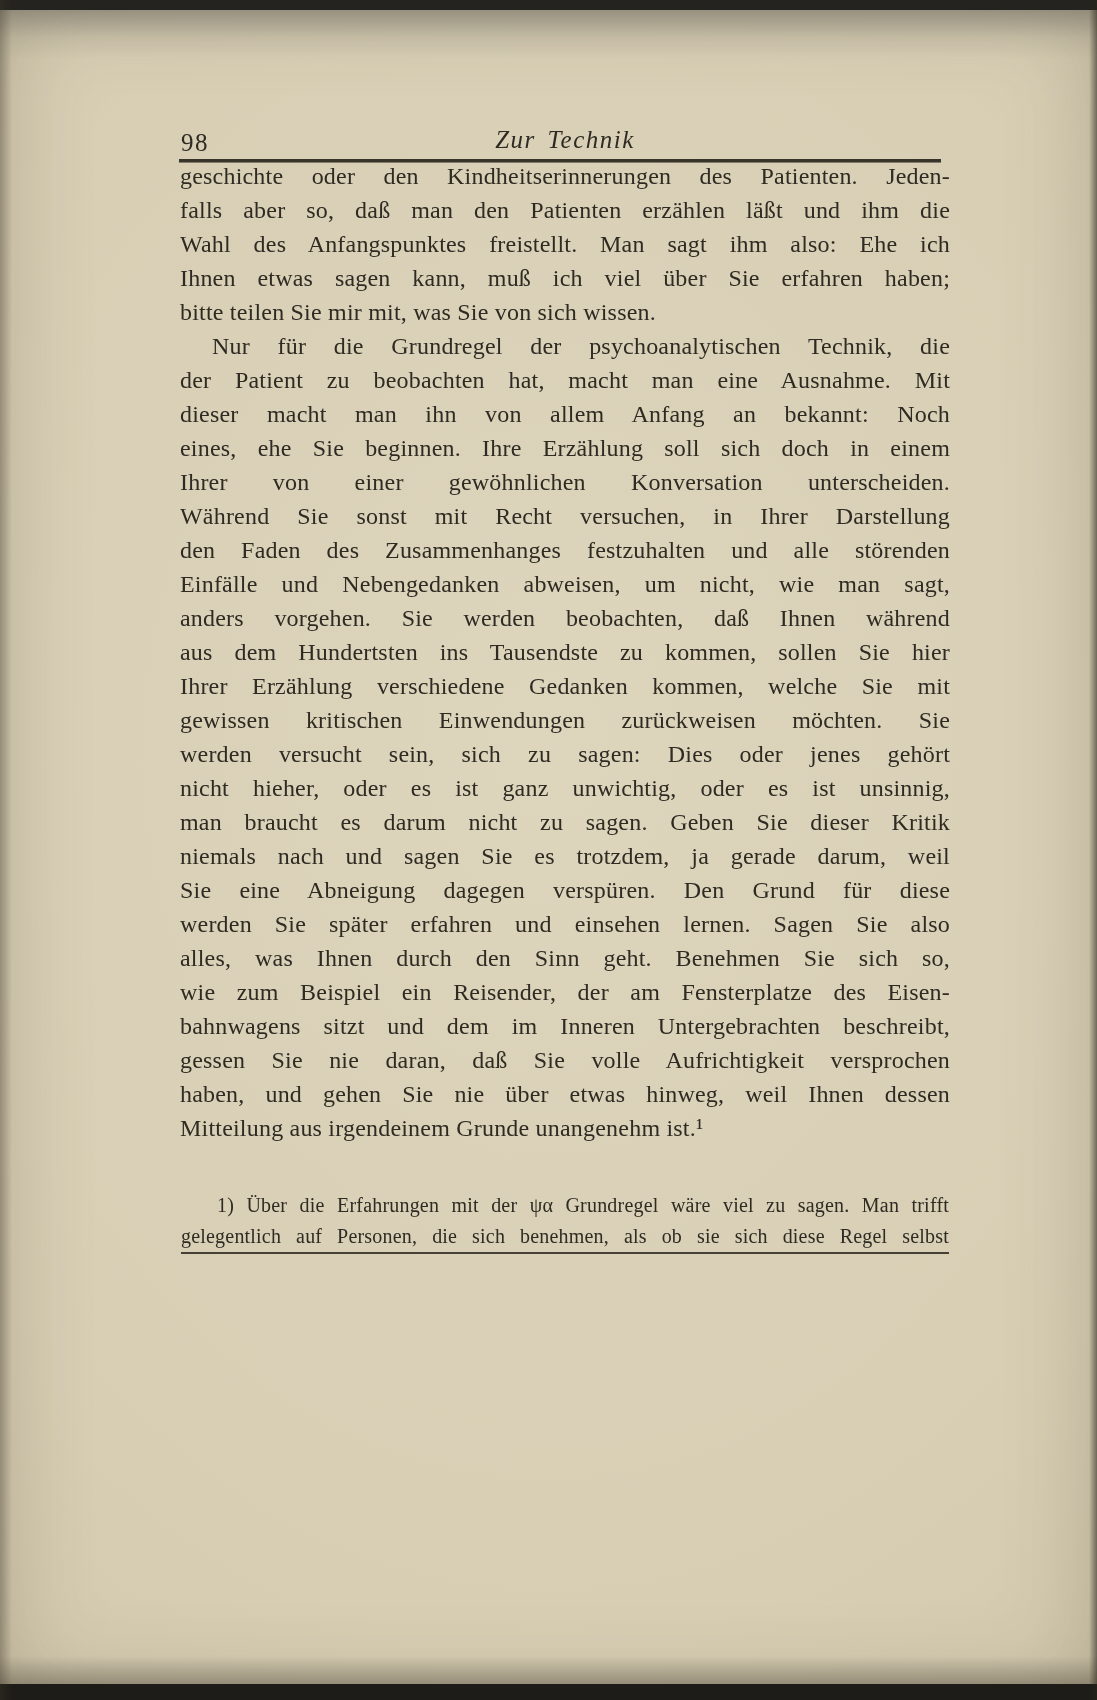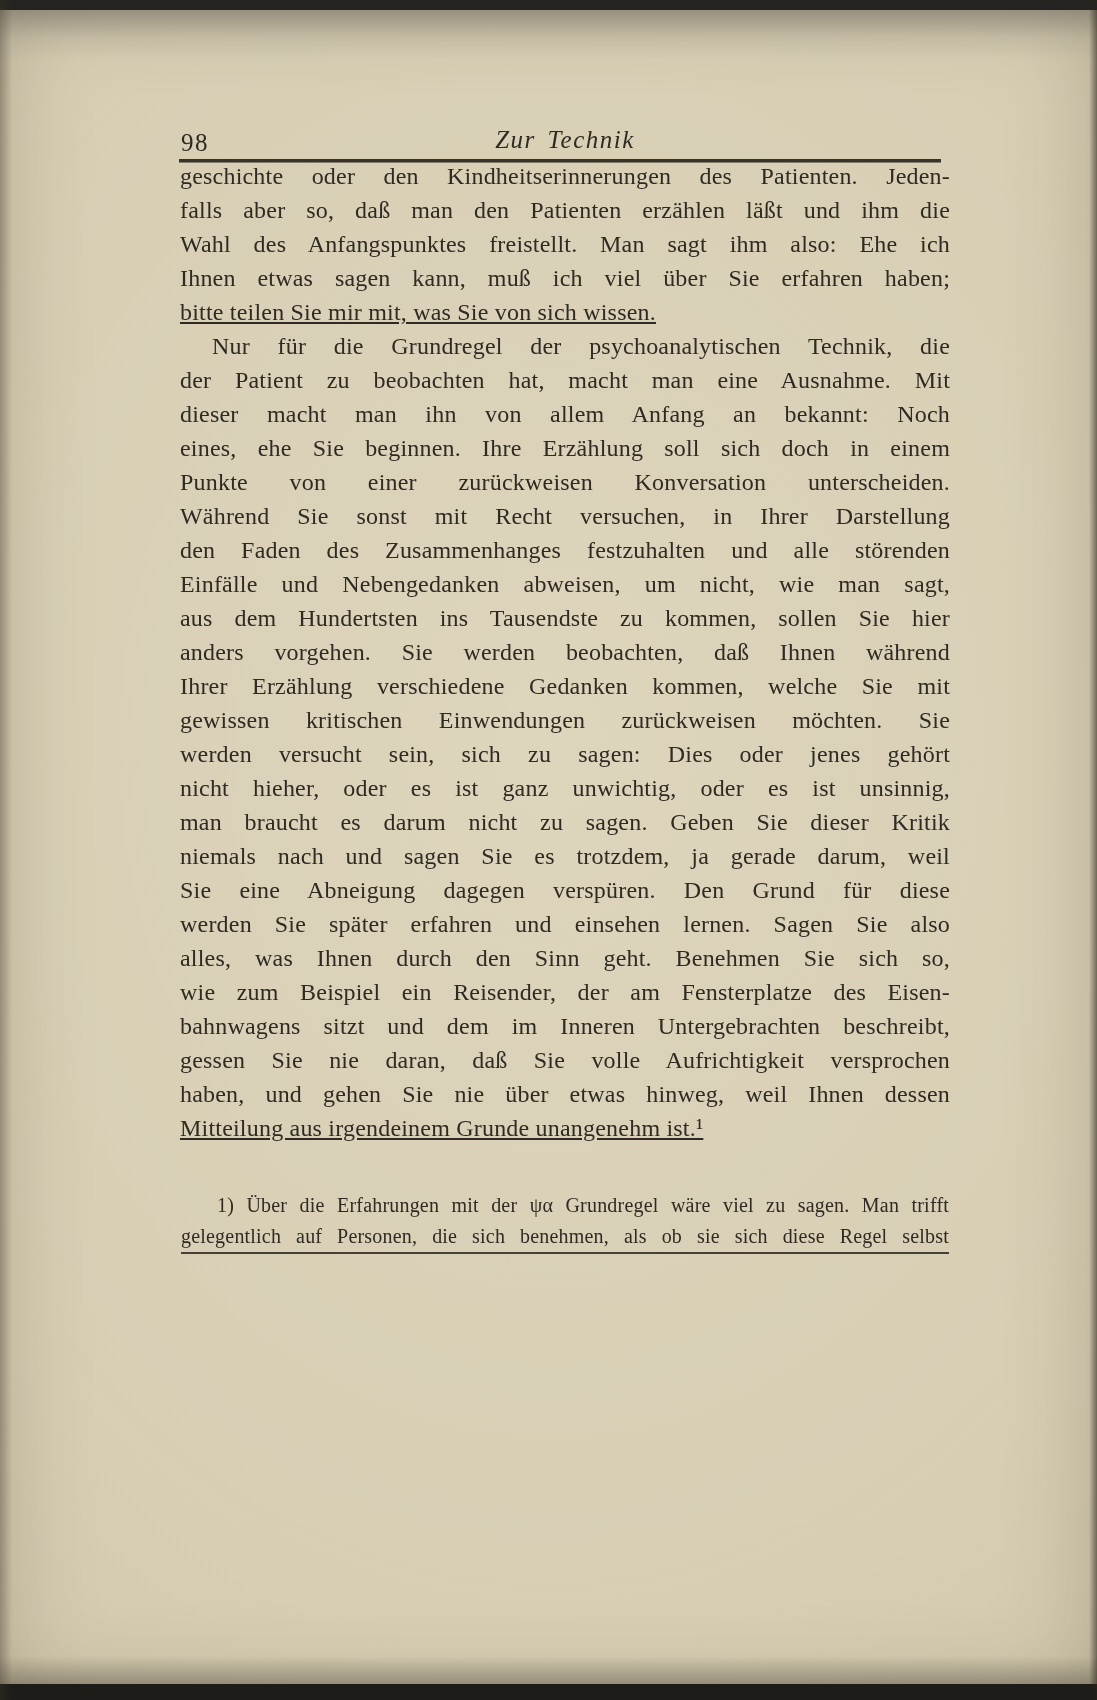--- a/index.html
+++ b/index.html
@@ -33,21 +33,21 @@
   .page-num    { position:absolute; left:0; top:3px; letter-spacing:1.5px; }
   .running-title { display:block; text-align:center; font-style:italic; letter-spacing:1.5px; word-spacing:4px; }
   .header-rule { position:absolute; top:159px; left:179px; width:762px; height:4px;
     border-top:3px solid rgba(44,39,31,.92);
     border-bottom:1px solid rgba(44,39,31,.5); }
 
   
   .body-text { position:absolute; top:159px; left:180px; width:770px;
     font-size:24px; line-height:34px; letter-spacing:.2px; }
   .line        { text-align:justify; text-align-last:justify; }
-  .line.last   { text-align-last:left;text-decoration:underline; }
+  .line.last   { text-align-last:left; }
   .line.indent { text-indent:32px; }
 
   
   .footnote-rule { position:absolute; top:1252px; left:181px; width:768px;
     border-top:2px solid rgba(44,39,31,.85); }
   .footnote { position:absolute; top:1190px; left:181px; width:768px;
     font-size:20px; line-height:31px; letter-spacing:.2px; }
   .footnote .line.indent { text-indent:36px; }
 </style>
 </head>
@@ -68,26 +68,26 @@
   <div class="body-text">
       <div class="line">geschichte oder den Kindheitserinnerungen des Patienten. Jeden-</div>
       <div class="line">falls aber so, daß man den Patienten erzählen läßt und ihm die</div>
       <div class="line">Wahl des Anfangspunktes freistellt. Man sagt ihm also: Ehe ich</div>
       <div class="line">Ihnen etwas sagen kann, muß ich viel über Sie erfahren haben;</div>
       <div class="line last">bitte teilen Sie mir mit, was Sie von sich wissen.</div>
       <div class="line indent">Nur für die Grundregel der psychoanalytischen Technik, die</div>
       <div class="line">der Patient zu beobachten hat, macht man eine Ausnahme. Mit</div>
       <div class="line">dieser macht man ihn von allem Anfang an bekannt: Noch</div>
       <div class="line">eines, ehe Sie beginnen. Ihre Erzählung soll sich doch in einem</div>
-      <div class="line">Punkte von einer zurückweisen Konversation unterscheiden.</div>
+      <div class="line">Ihrer von einer gewöhnlichen Konversation unterscheiden.</div>
       <div class="line">Während Sie sonst mit Recht versuchen, in Ihrer Darstellung</div>
       <div class="line">den Faden des Zusammenhanges festzuhalten und alle störenden</div>
       <div class="line">Einfälle und Nebengedanken abweisen, um nicht, wie man sagt,</div>
+      <div class="line">anders vorgehen. Sie werden beobachten, daß Ihnen während</div>
       <div class="line">aus dem Hundertsten ins Tausendste zu kommen, sollen Sie hier</div>
-      <div class="line">anders vorgehen. Sie werden beobachten, daß Ihnen während</div>
       <div class="line">Ihrer Erzählung verschiedene Gedanken kommen, welche Sie mit</div>
       <div class="line">gewissen kritischen Einwendungen zurückweisen möchten. Sie</div>
       <div class="line">werden versucht sein, sich zu sagen: Dies oder jenes gehört</div>
       <div class="line">nicht hieher, oder es ist ganz unwichtig, oder es ist unsinnig,</div>
       <div class="line">man braucht es darum nicht zu sagen. Geben Sie dieser Kritik</div>
       <div class="line">niemals nach und sagen Sie es trotzdem, ja gerade darum, weil</div>
       <div class="line">Sie eine Abneigung dagegen verspüren. Den Grund für diese</div>
       <div class="line">werden Sie später erfahren und einsehen lernen. Sagen Sie also</div>
       <div class="line">alles, was Ihnen durch den Sinn geht. Benehmen Sie sich so,</div>
       <div class="line">wie zum Beispiel ein Reisender, der am Fensterplatze des Eisen-</div>

